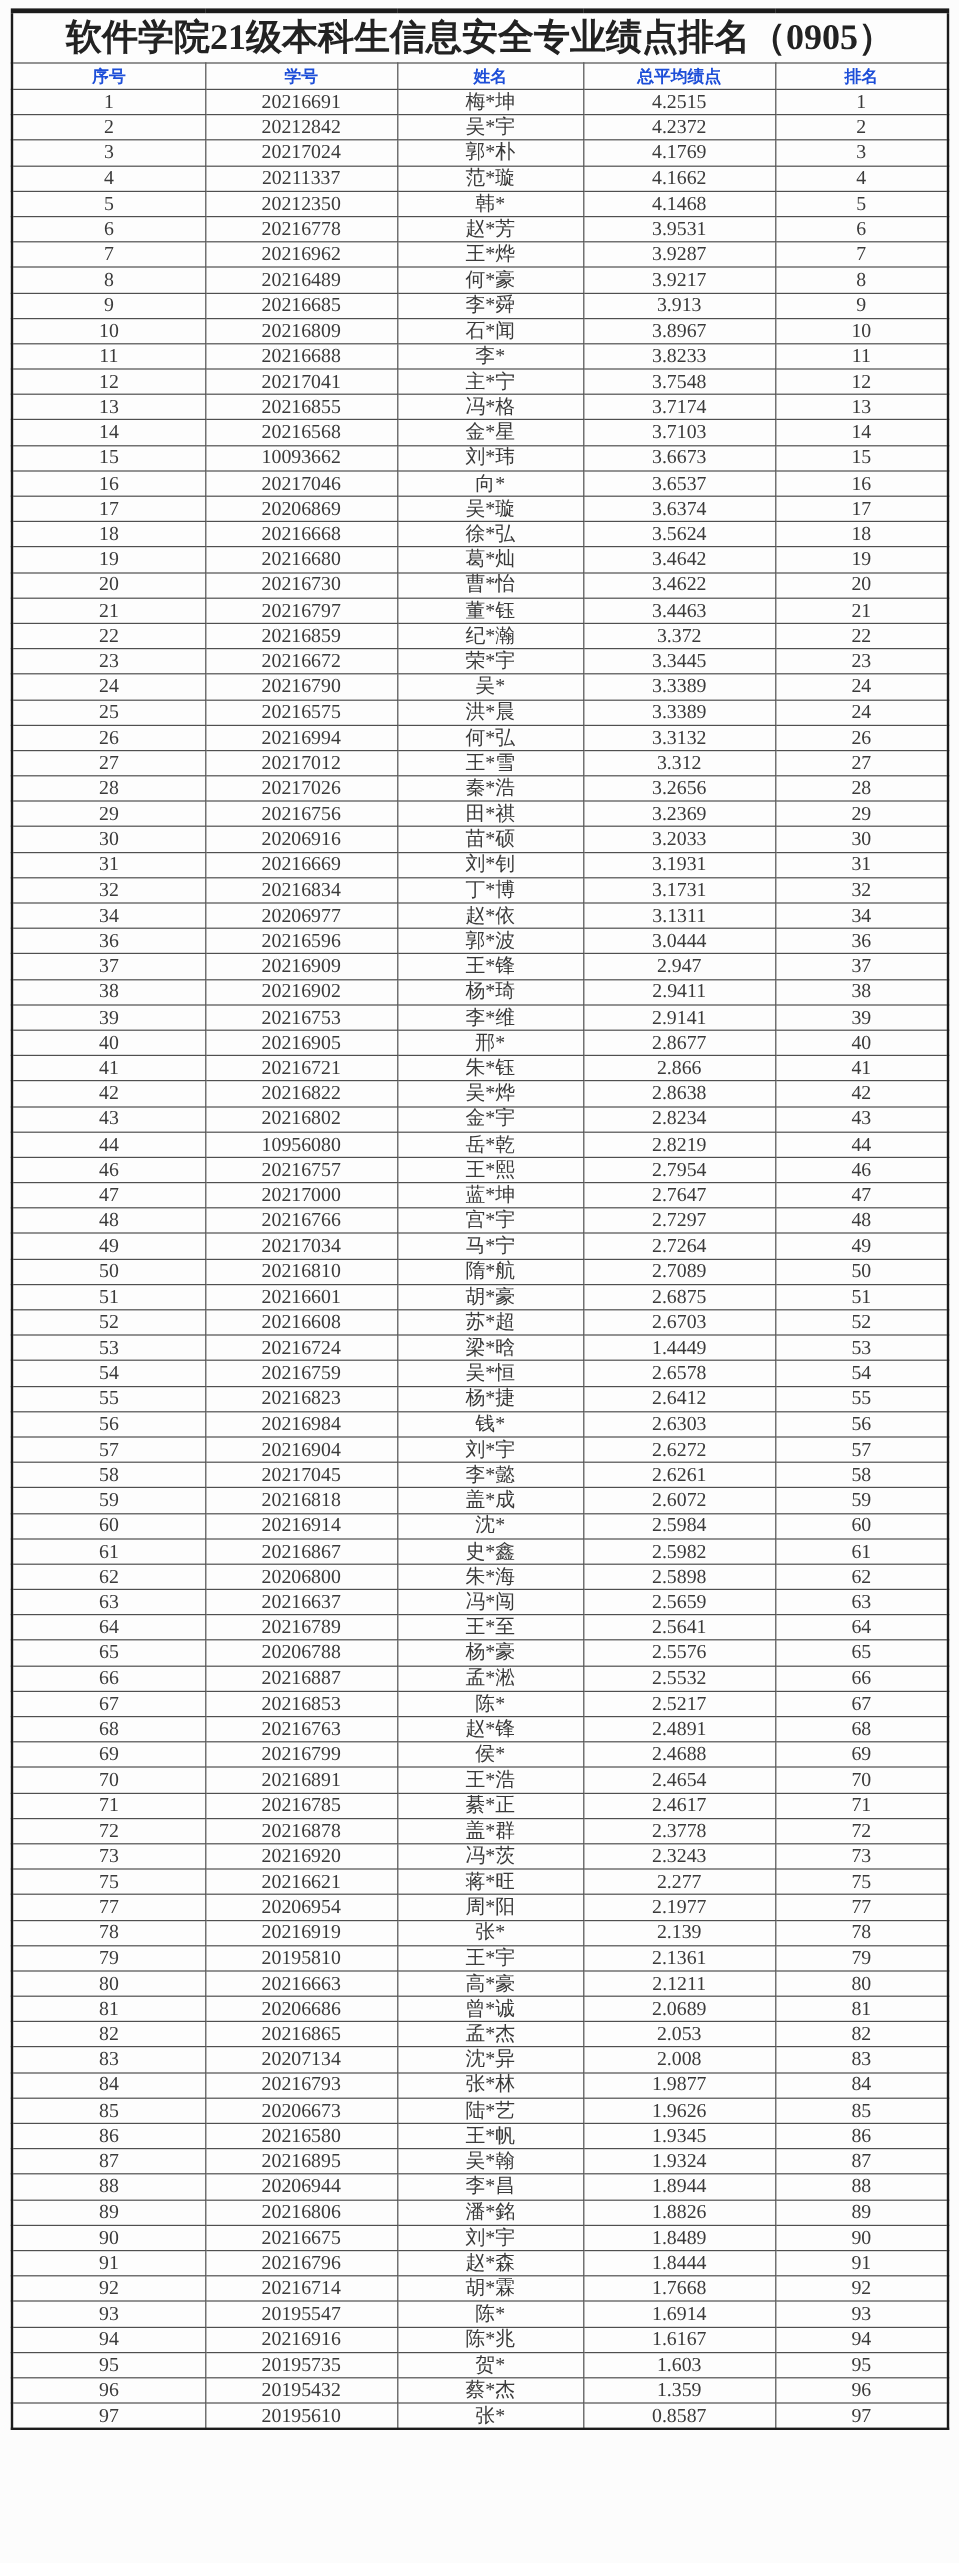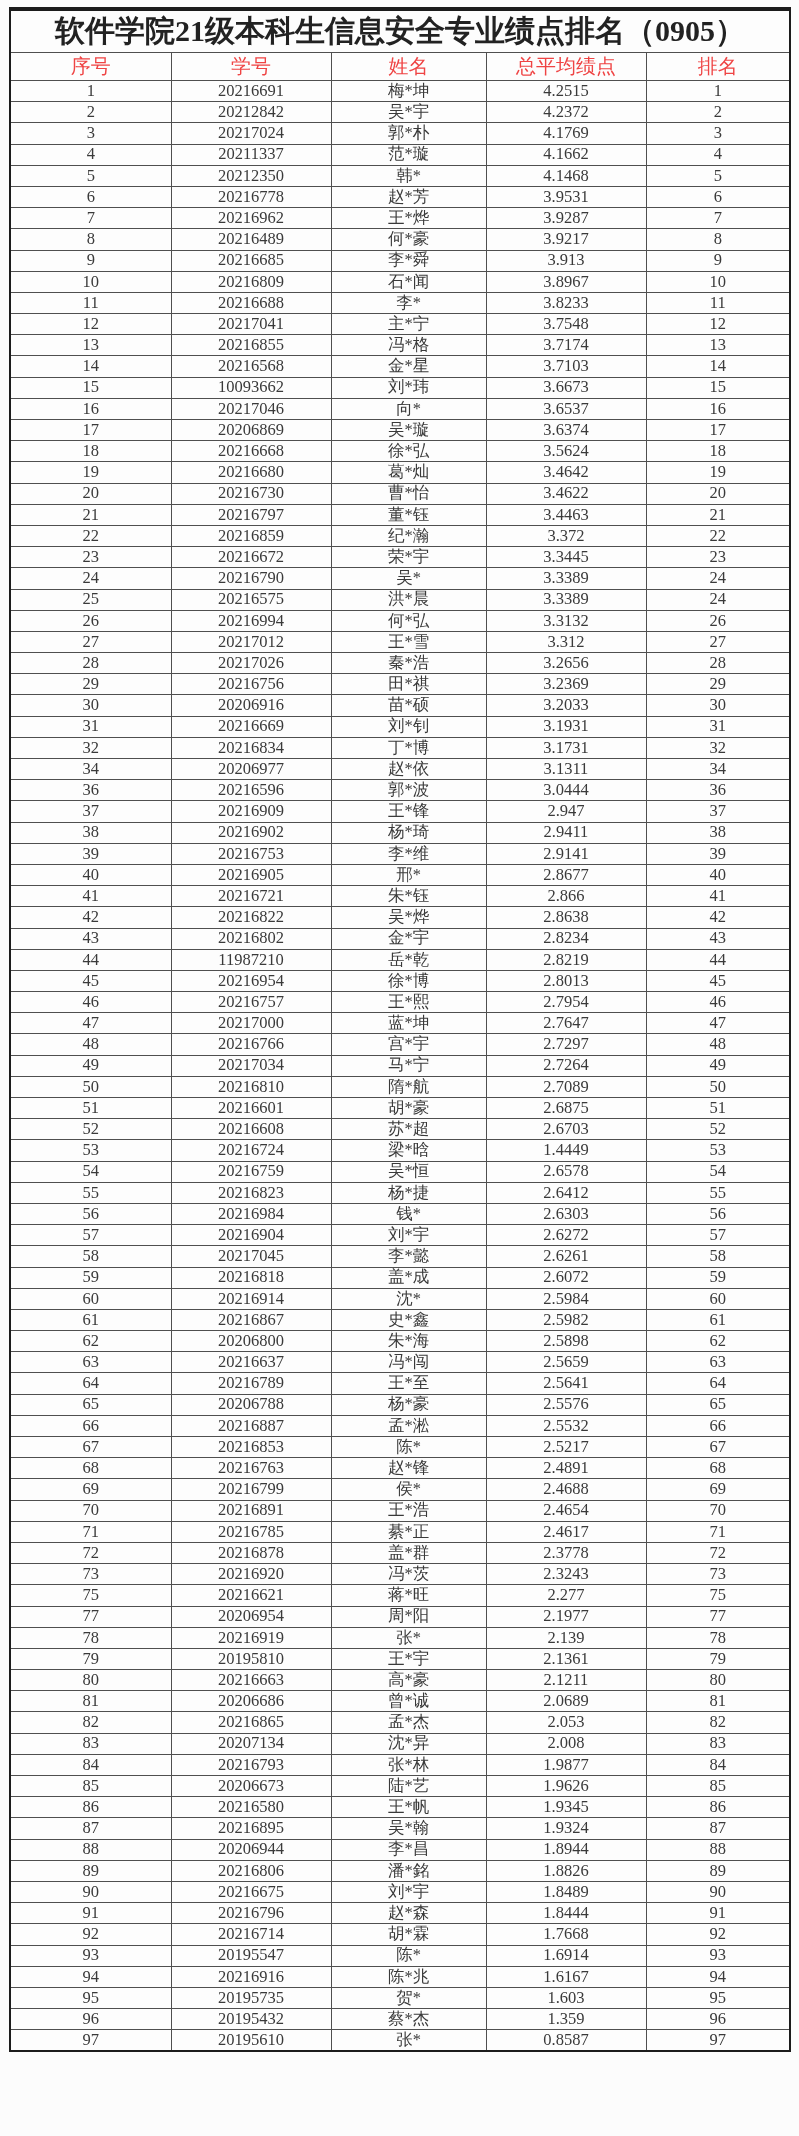--- a/index.html
+++ b/index.html
@@ -39,24 +39,24 @@
     overflow: hidden;
   }
   .title-cell {
     font-size: 30px;
     font-weight: 700;
     height: 40px;
     color: #222;
     letter-spacing: 0px;
   }
   .header-row th {
-    font-size: 20px;
-    font-weight: 400;
+    font-size: 14px;
+    font-weight: 700;
     height: 21px;
-    color: #ef4444;
+    color: #1d4ed8;
   }
   .ranking tbody td {
     font-size: 16.5px;
     height: 20.2px;
     line-height: 1;
     color: #3a3a3a;
   }
 </style>
 </head>
 <body>
@@ -365,31 +365,24 @@
         </tr>
         <tr>
           <td>43</td>
           <td>20216802</td>
           <td>金*宇</td>
           <td>2.8234</td>
           <td>43</td>
         </tr>
         <tr>
           <td>44</td>
-          <td>11987210</td>
+          <td>10956080</td>
           <td>岳*乾</td>
           <td>2.8219</td>
           <td>44</td>
-        </tr>
-        <tr>
-          <td>45</td>
-          <td>20216954</td>
-          <td>徐*博</td>
-          <td>2.8013</td>
-          <td>45</td>
         </tr>
         <tr>
           <td>46</td>
           <td>20216757</td>
           <td>王*熙</td>
           <td>2.7954</td>
           <td>46</td>
         </tr>
         <tr>
           <td>47</td>

